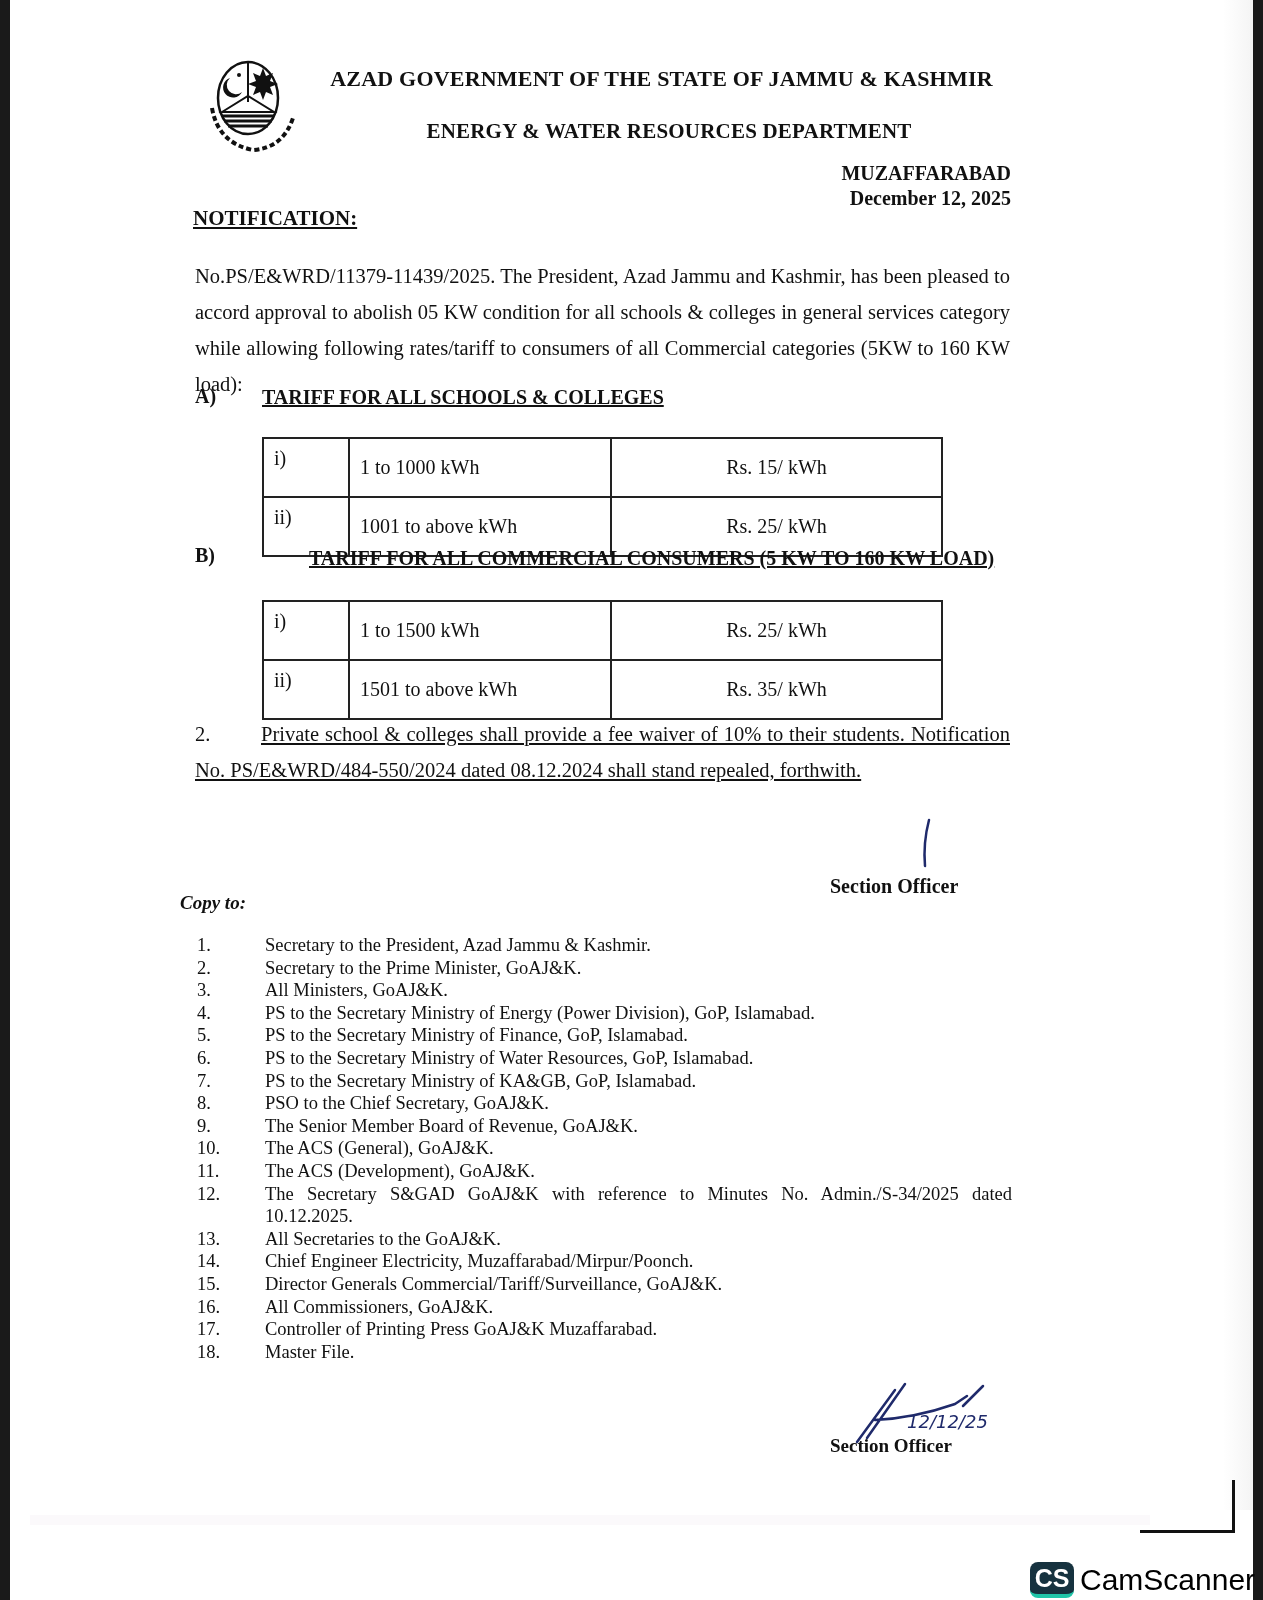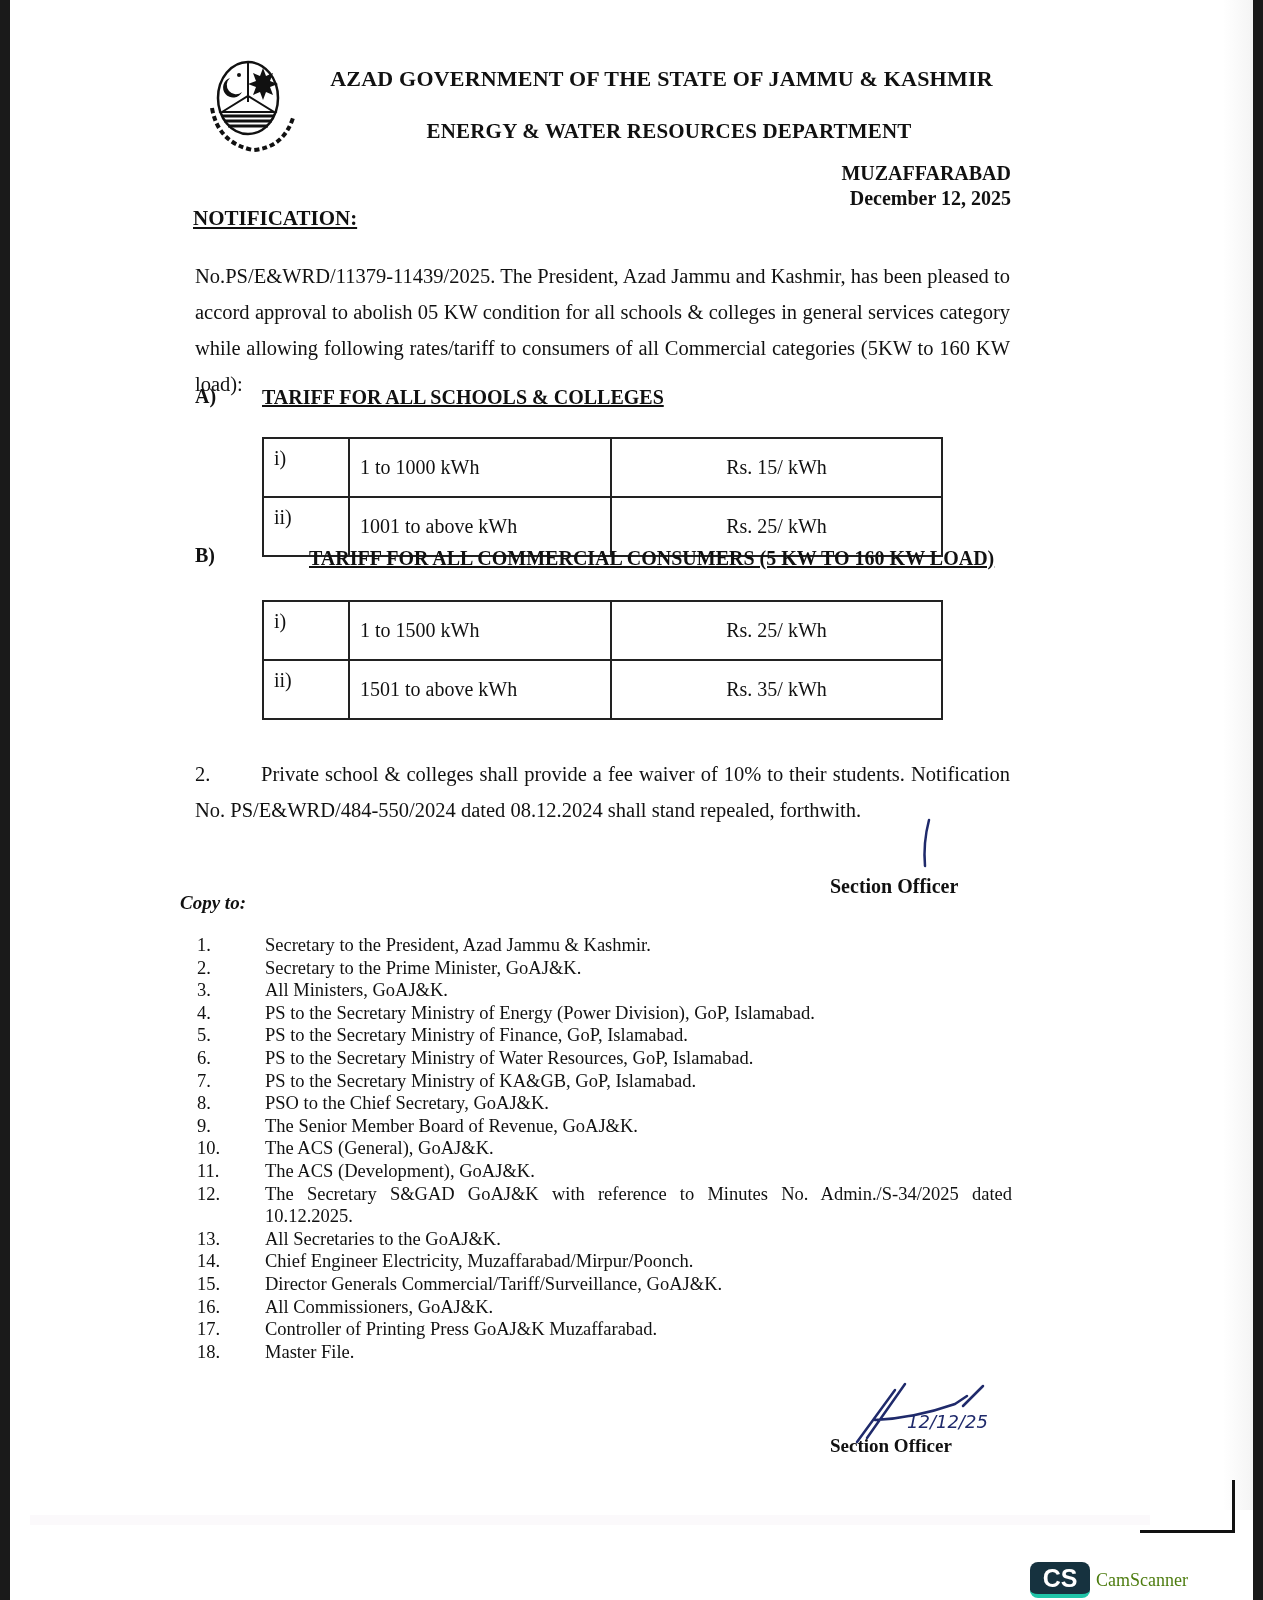--- a/index.html
+++ b/index.html
@@ -19,21 +19,21 @@
   .header-title { position: absolute; left: 0; width: 1263px; text-align: center; font-weight: bold; letter-spacing: 0.2px; }
   .title-1 { top: 66px; font-size: 22px; padding-left: 60px; box-sizing: border-box; }
   .title-2 { top: 93px; font-size: 21px; padding-left: 75px; box-sizing: border-box; margin-top: 26px; }
 
   .place { position: absolute; right: 252px; top: 162px; font-size: 20px; font-weight: bold; text-align: right; }
   .date { position: absolute; right: 252px; top: 187px; font-size: 20px; font-weight: bold; text-align: right; }
   .notif-heading { position: absolute; left: 193px; top: 206px; font-size: 21px; font-weight: bold; text-decoration: underline; }
 
   .para { position: absolute; left: 195px; width: 815px; font-size: 20.5px; line-height: 36px; text-align: justify; }
   .para-1 { top: 258px; }
-  .para-2 { top: 756px; }
+  .para-2 { top: 716px; text-decoration: underline; }
   .para-2 .num { display: inline-block; width: 66px; }
 
   .section-label { position: absolute; font-size: 20px; font-weight: bold; }
   .section-a-marker { left: 195px; top: 385px; }
   .section-a-title { left: 262px; top: 386px; text-decoration: underline; }
   .section-b-marker { left: 195px; top: 544px; }
   .section-b-title { left: 262px; top: 547px; text-decoration: underline; margin-left: 47px; }
 
   table.tariff { position: absolute; left: 262px; width: 681px; border-collapse: collapse; font-size: 20px; }
   table.tariff td { border: 2px solid #222; height: 49px; padding: 0 10px; vertical-align: middle; }
@@ -49,22 +49,22 @@
   .copy-heading { position: absolute; left: 180px; top: 892px; font-size: 19px; font-weight: bold; font-style: italic; }
   .copy-list { position: absolute; left: 197px; top: 934px; width: 815px; margin: 0; padding: 0; list-style: none; font-size: 18.5px; line-height: 22.6px; }
   .copy-list li { display: flex; }
   .copy-list .n { width: 68px; flex: none; }
   .copy-list .t { flex: 1; text-align: justify; }
 
   .signature { position: absolute; left: 855px; top: 1370px; width: 190px; height: 75px; }
   .sig-title-2 { position: absolute; left: 830px; top: 1435px; font-size: 19px; font-weight: bold; }
 
   .cs-badge { position: absolute; left: 1030px; top: 1562px; display: flex; align-items: center; }
-  .cs-logo { width: 60px; height: 36px; background: #16323f; border-radius: 8px; color: #fff; font-family: "Liberation Sans", sans-serif; font-weight: bold; font-size: 25px; display: flex; align-items: center; justify-content: center; border-bottom: 4px solid #1fc5a8; box-sizing: border-box; }
-  .cs-text { margin-left: 6px; font-size: 18px; color: #4d7c0f; font-family: Liberation Serif, serif; }
+  .cs-logo { width: 44px; height: 36px; background: #16323f; border-radius: 8px; color: #fff; font-family: "Liberation Sans", sans-serif; font-weight: bold; font-size: 25px; display: flex; align-items: center; justify-content: center; border-bottom: 4px solid #1fc5a8; box-sizing: border-box; }
+  .cs-text { margin-left: 6px; font-size: 30px; color: #000000; font-family: Liberation Sans, sans-serif; }
 </style>
 </head>
 <body>
 
 <div class="edge-left"></div>
 <div class="edge-right-shade"></div>
 <div class="edge-right"></div>
 <div class="bottom-fade"></div>
 <div class="bottom-corner"></div>
 

